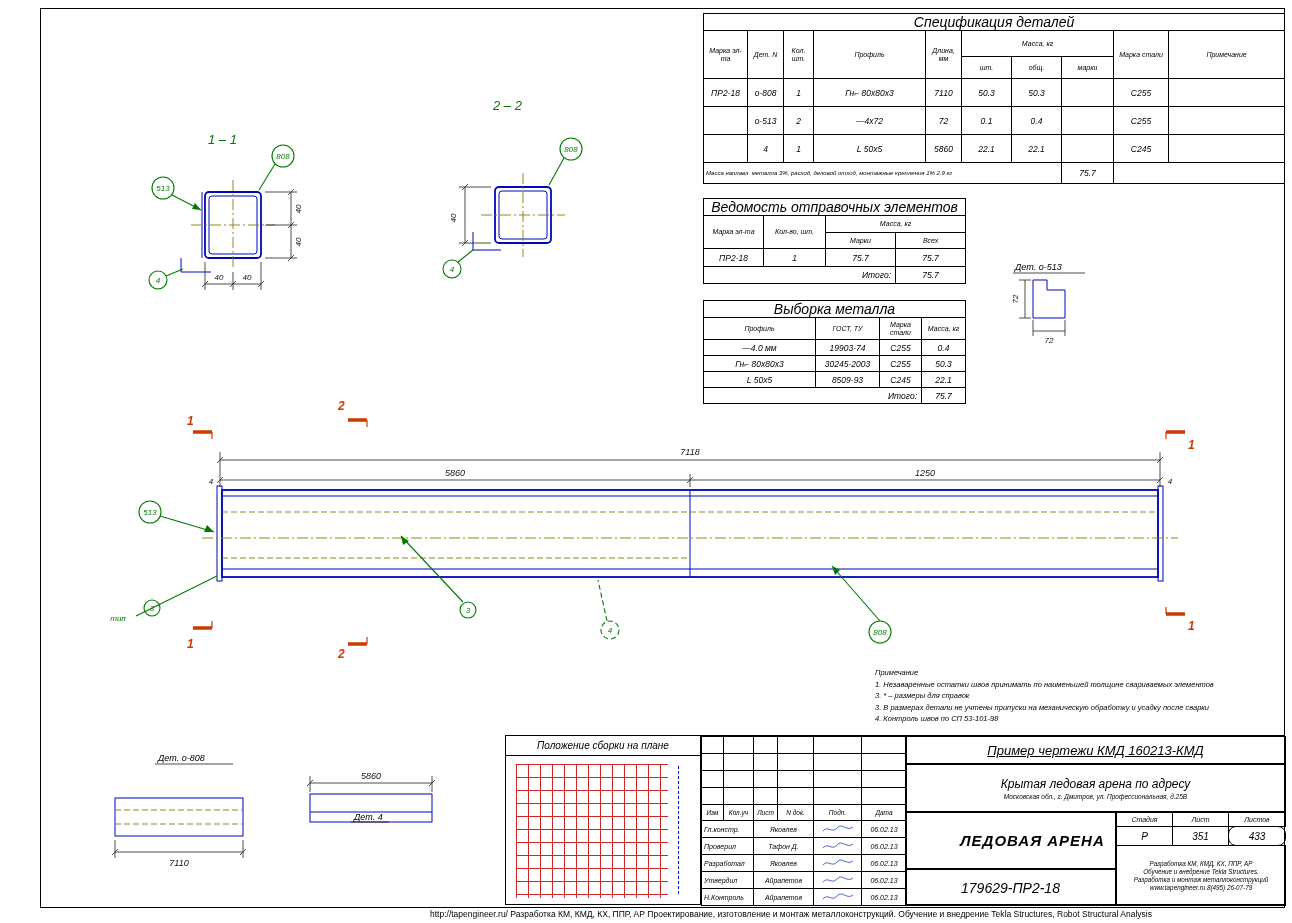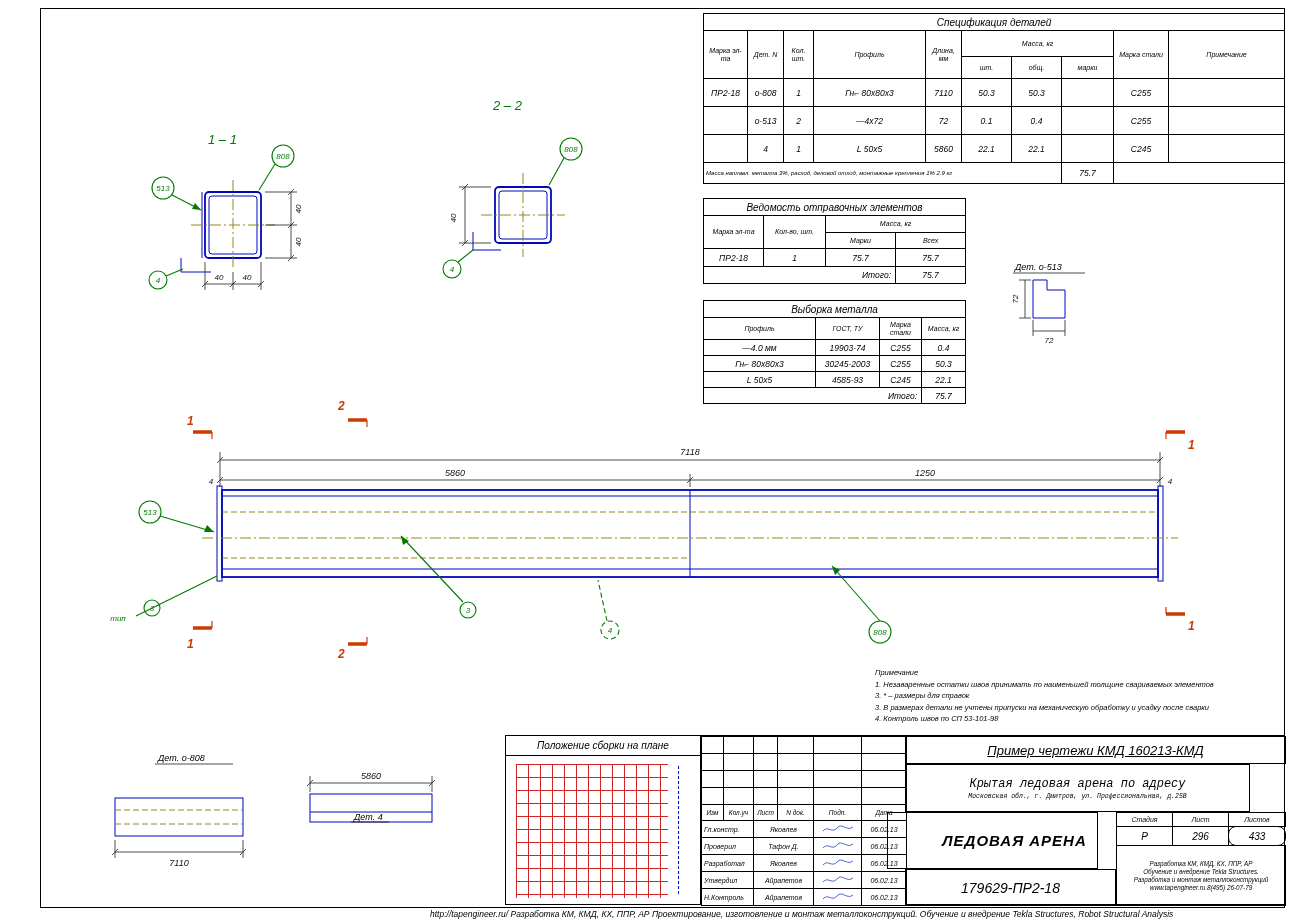--- a/index.html
+++ b/index.html
@@ -2,21 +2,21 @@
 <html><head>
 <meta charset="utf-8">
 <style>
   * { margin:0; padding:0; box-sizing:border-box; }
   body { background:#ddd; font-family:"Liberation Sans", sans-serif; }
   .sheet { position:relative; width:1292px; height:923px; background:#fff; overflow:hidden; }
   .frame { position:absolute; left:40px; top:8px; width:1245px; height:900px; border:1.6px solid #000; }
 
   table.tbl { position:absolute; border-collapse:collapse; table-layout:fixed; background:#fff; font-style:italic; color:#000; }
   .tbl td { border:1px solid #000; font-size:8.5px; text-align:center; vertical-align:middle; padding:0 2px; overflow:hidden; white-space:nowrap; }
-  .tbl .title { font-size:10px; font-weight:normal; height:17px; }
+  .tbl .title { font-size:14px; font-weight:normal; height:17px; }
   .tbl .hw { white-space:normal; font-size:7px; line-height:8px; }
   .tbl .small { font-size:6px; text-align:left; }
   .tbl .right { text-align:right; padding-right:4px; }
   tr.h17 { height:17px; } tr.h16 { height:16px; } tr.h22 { height:22px; } tr.h26 { height:26px; }
   tr.h28 { height:28px; } tr.h21 { height:21px; } tr.h18 { height:18px; }
 
   svg.draw { position:absolute; overflow:visible; }
   svg text { font-family:"Liberation Sans", sans-serif; font-style:italic; }
   .blue   { stroke:#0008bb; fill:none; stroke-width:1.8; }
   .bthin  { stroke:#0008bb; fill:none; stroke-width:1; }
@@ -30,21 +30,21 @@
   .othin  { stroke:#cc3a00; stroke-width:1.2; fill:none; }
   .tg   { fill:#007a00; font-size:8px; text-anchor:middle; }
   .tg12 { fill:#007a00; font-size:13px; }
   .td9  { fill:#111; font-size:9px; text-anchor:middle; }
   .td8  { fill:#111; font-size:8px; text-anchor:middle; }
   .tb9  { fill:#000; font-size:9px; }
   .to   { fill:#cc3a00; font-size:12px; font-weight:bold; }
 
   .notes { position:absolute; font-style:italic; font-size:7.5px; line-height:10.5px; color:#000; }
   .notes .nt { margin-bottom:1px; }
-  .footer-strip { position:absolute; font-style:italic; font-size:8.5px; color:#000; white-space:nowrap; }
+  .footer-strip { position:absolute; font-size:8.5px; color:#000; white-space:nowrap; }
 
   .planbox { position:absolute; left:505px; top:735px; width:196px; height:170px; border:1.5px solid #000; background:#fff; }
   .plan-title { border-bottom:1px solid #000; height:20px; font-style:italic; font-size:10px; text-align:center; line-height:20px; }
   .plan-grid { position:absolute; left:10px; top:28px; width:152px; height:134px; opacity:.85;
     background-image:
       repeating-linear-gradient(to bottom, #cc0000 0 1px, transparent 1px 13px),
       repeating-linear-gradient(to right, #cc0000 0 1px, transparent 1px 12px); }
   .plan-blue-dash { position:absolute; left:172px; top:30px; height:128px; width:0; border-left:1px dashed #0008bb; }
 
   .titleblock { position:absolute; left:700px; top:735px; width:585px; height:170px; border:1.5px solid #000; background:#fff; }
@@ -204,21 +204,21 @@
           <td>0.4</td>
     </tr>
     <tr class="h16">
       <td>Гн⌐ 80х80х3</td>
           <td>30245-2003</td>
           <td>С255</td>
           <td>50.3</td>
     </tr>
     <tr class="h16">
       <td>L 50х5</td>
-          <td>4585-93</td>
+          <td>8509-93</td>
           <td>С245</td>
           <td>22.1</td>
     </tr>
     <tr class="h16">
       <td class="right" colspan="3">Итого:</td>
       <td>75.7</td>
     </tr>
   </tbody>
     </table>
 
@@ -544,31 +544,31 @@
         <td colspan="2">Айрапетов</td>
         <td><svg class="sig-svg" width="36" height="12" viewBox="0 0 36 12">
                 <path d="M3 8 C8 2,12 11,17 5 S27 9,33 4" stroke="#3b57c4" stroke-width="0.9" fill="none"></path>
               </svg></td>
         <td>06.02.13</td>
       </tr>
     </tbody>
       </table>
 
     <div class="tb-cell tb-doc-title" style="left:204px; top:0; width:381px; height:28px;">Пример чертежи КМД  160213-КМД</div>
-    <div class="tb-cell tb-project" style="left:204px; top:28px; width:345px; height:48px;font-family:Liberation Mono, monospace;">
+    <div class="tb-cell tb-project" style="left:204px; top:28px; width:381px; height:48px;">
       <div class="proj-main">Крытая ледовая арена по адресу</div>
       <div class="proj-addr">Московская обл., г. Дмитров, ул. Профессиональная, д.25В</div>
     </div>
-    <div class="tb-cell tb-objname" style="left:186px; top:76px; width:211px; height:57px;padding-left:44px;">ЛЕДОВАЯ АРЕНА</div>
+    <div class="tb-cell tb-objname" style="left:204px; top:76px; width:211px; height:57px;padding-left:44px;">ЛЕДОВАЯ АРЕНА</div>
     <div class="tb-cell tb-docnum" style="left:204px; top:133px; width:211px; height:37px;">179629-ПР2-18</div>
     <div class="tb-cell tb-slabel" style="left:415px; top:76px; width:57px; height:15px;">Стадия</div>
     <div class="tb-cell tb-slabel" style="left:471px; top:76px; width:57px; height:15px;">Лист</div>
     <div class="tb-cell tb-slabel" style="left:527px; top:76px; width:58px; height:15px;">Листов</div>
     <div class="tb-cell tb-sval" style="left:415px; top:90px; width:57px; height:20px;">Р</div>
-    <div class="tb-cell tb-sval" style="left:471px; top:90px; width:57px; height:20px;">296</div>
+    <div class="tb-cell tb-sval" style="left:471px; top:90px; width:57px; height:20px;">351</div>
     <div class="tb-cell tb-sval" style="left:527px; top:90px; width:58px; height:20px;border-radius:8px;">433</div>
     <div class="tb-cell tb-company" style="left:415px; top:109px; width:170px; height:61px;">
       <div>Разработка КМ, КМД, КХ, ППР, АР</div>
       <div>Обучение и внедрение Tekla Structures.</div>
       <div>Разработка и монтаж металлоконструкций</div>
       <div>www.tapengineer.ru   8(495) 26-07-79</div>
     </div>
   </div>
 
   <div class="footer-strip" style="left:430px; top:909px;">http://tapengineer.ru/   Разработка КМ, КМД, КХ, ППР, АР   Проектирование, изготовление и монтаж металлоконструкций.  Обучение и внедрение Tekla Structures, Robot Structural Analysis</div>

